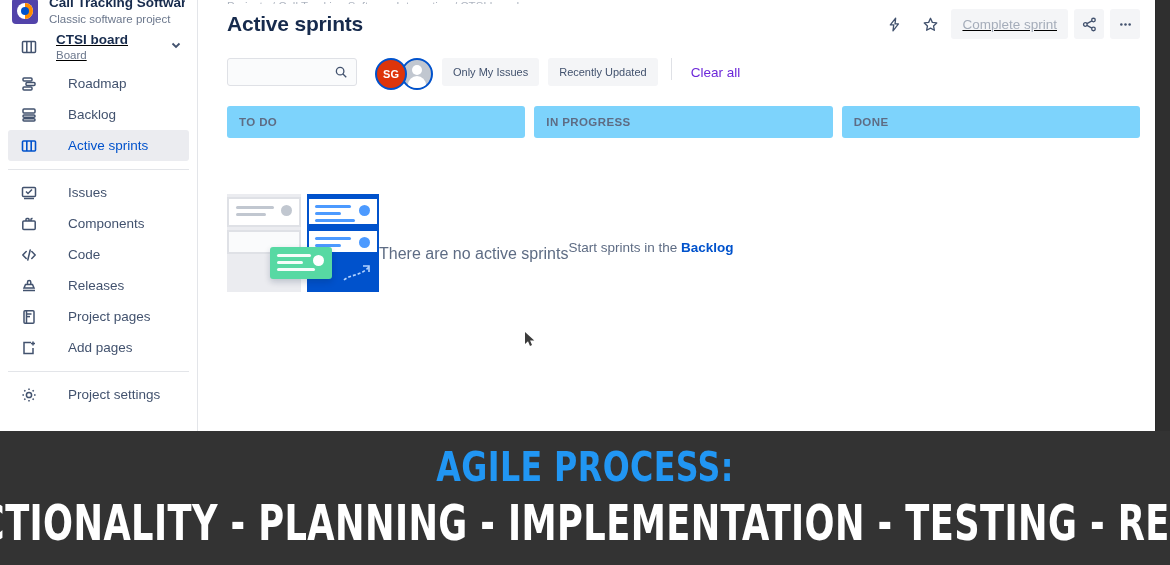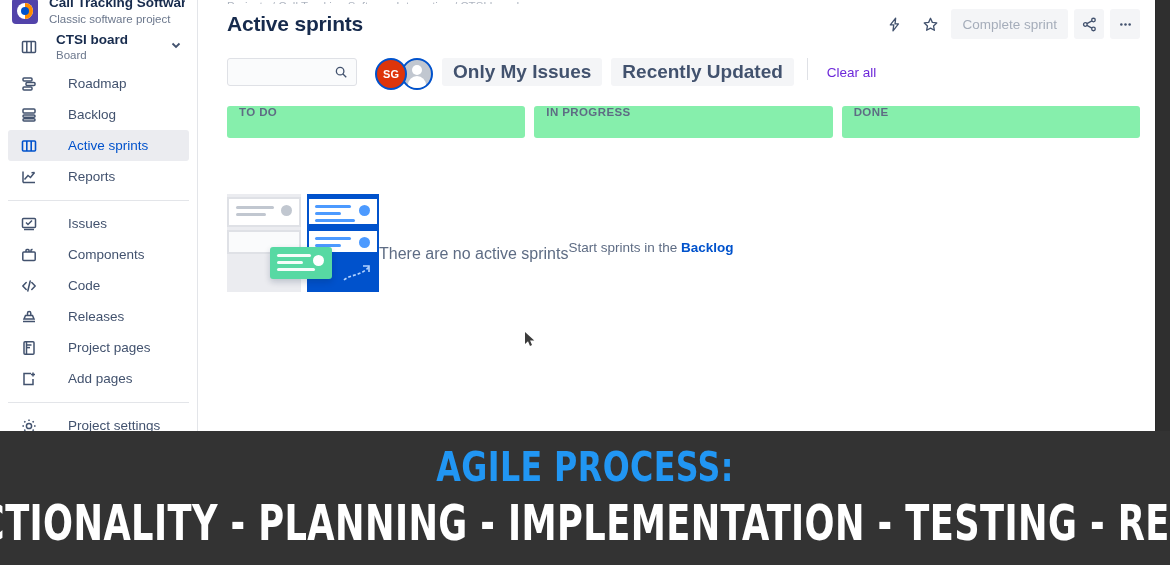--- a/index.html
+++ b/index.html
@@ -90,20 +90,21 @@
   .nav-item.active { background: #EBECF0; }
   .nav-item.active .lbl { color: #0052CC; }
   .nav-item.active .ico { color: #0052CC; }
 
   .board-item {
     display: flex; align-items: center;
     height: 42px;
     padding: 0 6px 0 10px;
     gap: 16px; border-radius: 3px;
     cursor: pointer;
+    text-decoration: underline;
   }
   .board-item .ico {
     width: 22px; height: 22px; flex: 0 0 22px;
     display: flex; align-items: center; justify-content: center;
     color: #42526E;
   }
   .board-texts { flex: 1; min-width: 0; }
   .board-name {
     font-size: 13.5px; font-weight: bold; color: #172B4D;
     line-height: 16px;
@@ -133,21 +134,21 @@
     display: flex; align-items: center;
     height: 40px;
     margin-top: 0;
   }
   .page-title {
     font-size: 21px; font-weight: bold; color: #172B4D;
     letter-spacing: -0.2px;
   }
   .title-actions {
     margin-left: auto;
-    display: flex; align-items: center; gap: 6px;
+    display: flex; align-items: center; gap: 6px; text-decoration: underline;
   }
   .icon-btn {
     width: 30px; height: 30px; border-radius: 3px;
     display: flex; align-items: center; justify-content: center;
     color: #42526E; cursor: pointer; background: transparent;
     border: none;
   }
   .icon-btn.subtle { background: #F4F5F7; }
   .complete-btn {
     background: #F4F5F7; color: #A5ADBA;
@@ -192,41 +193,41 @@
   }
   .avatar.a2 .body {
     position: absolute; width: 18px; height: 12px;
     border-radius: 9px 9px 0 0; background: #ffffff;
     bottom: 0; left: 5px;
   }
 
   .chip {
     background: #F4F5F7; border: none; border-radius: 3px;
     height: 28px; padding: 0 11px;
-    font-size: 19px; font-weight: bold; color: #42526E;
+    font-size: 11px; font-weight: normal; color: #42526E;
     font-family: inherit; cursor: pointer;
     display: flex; align-items: center;
   }
   .vsep { width: 1px; height: 22px; background: #DFE1E6; margin: 0 4px; }
   .clear-all {
     background: transparent; border: none;
     font-size: 13.5px; color: #6d28d9; font-family: inherit;
     cursor: pointer; padding: 0 6px; height: 28px;
   }
 
   .columns {
     display: flex; gap: 9px;
     margin-top: 16px;
   }
   .column {
     flex: 1;
-    background: #86efac;
+    background: #7dd3fc;
     border-radius: 3px;
     height: 32px;
-    display: flex; align-items: flex-start;
+    display: flex; align-items: center;
     padding: 0 12px;
   }
   .col-title {
     font-size: 11.5px; font-weight: bold;
     color: #5E6C84; letter-spacing: .4px;
   }
 
   
   .empty {
     margin-top: 56px;
@@ -382,31 +383,20 @@
         <span class="ico">
           <svg width="18" height="18" viewBox="0 0 18 18" fill="none" stroke="currentColor" stroke-width="1.6">
             <rect x="2.5" y="4" width="13" height="10" rx="1"></rect>
             <line x1="6.8" y1="4" x2="6.8" y2="14"></line>
             <line x1="11.2" y1="4" x2="11.2" y2="14"></line>
           </svg>
         </span>
         <span class="lbl">Active sprints</span>
       </div>
 
-      <div class="nav-item">
-        <span class="ico">
-          <svg width="18" height="18" viewBox="0 0 18 18" fill="none" stroke="currentColor" stroke-width="1.5">
-            <polyline points="3,14.5 3,3.5"></polyline>
-            <polyline points="3,14.5 15,14.5"></polyline>
-            <polyline points="4.5,11.5 8,7.5 10.5,9.5 14.5,4.5"></polyline>
-            <polyline points="14.5,4.5 11.5,4.8"></polyline>
-          </svg>
-        </span>
-        <span class="lbl">Reports</span>
-      </div>
     </div>
 
     <div class="nav-divider"></div>
 
     <div class="nav-section">
       <div class="nav-item">
         <span class="ico">
           <svg width="18" height="18" viewBox="0 0 18 18" fill="none" stroke="currentColor" stroke-width="1.5">
             <rect x="2.5" y="3.5" width="13" height="9" rx="1"></rect>
             <polyline points="6,7.5 8,9.5 12,5.5"></polyline>

